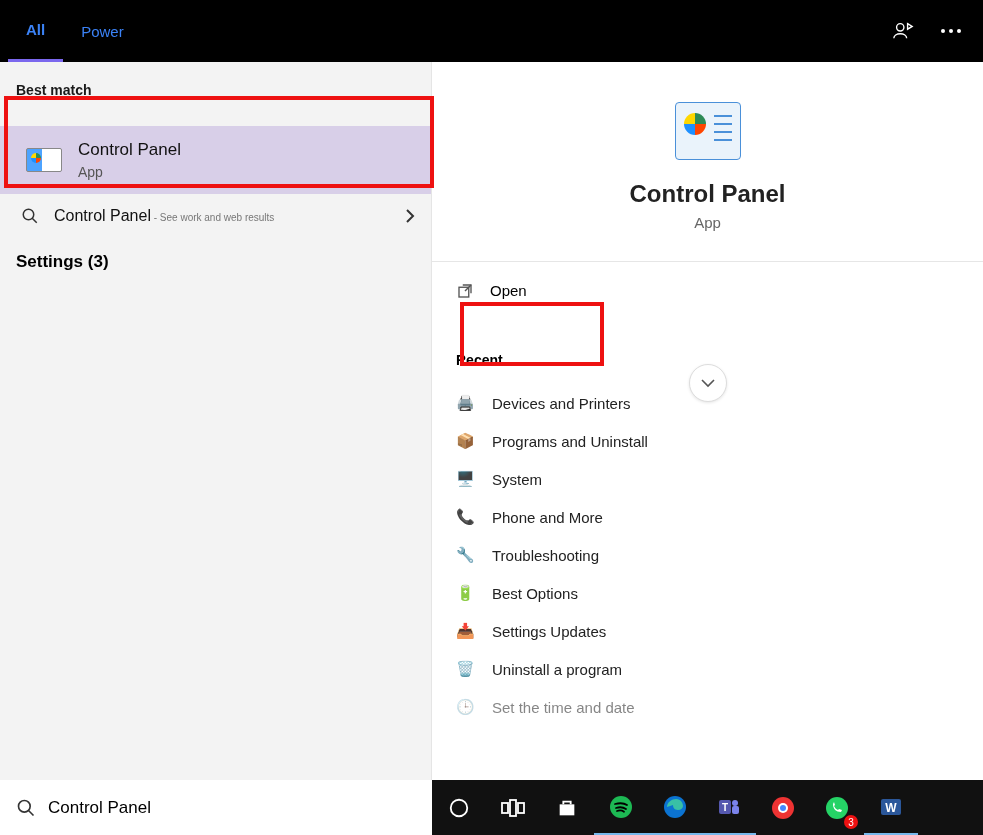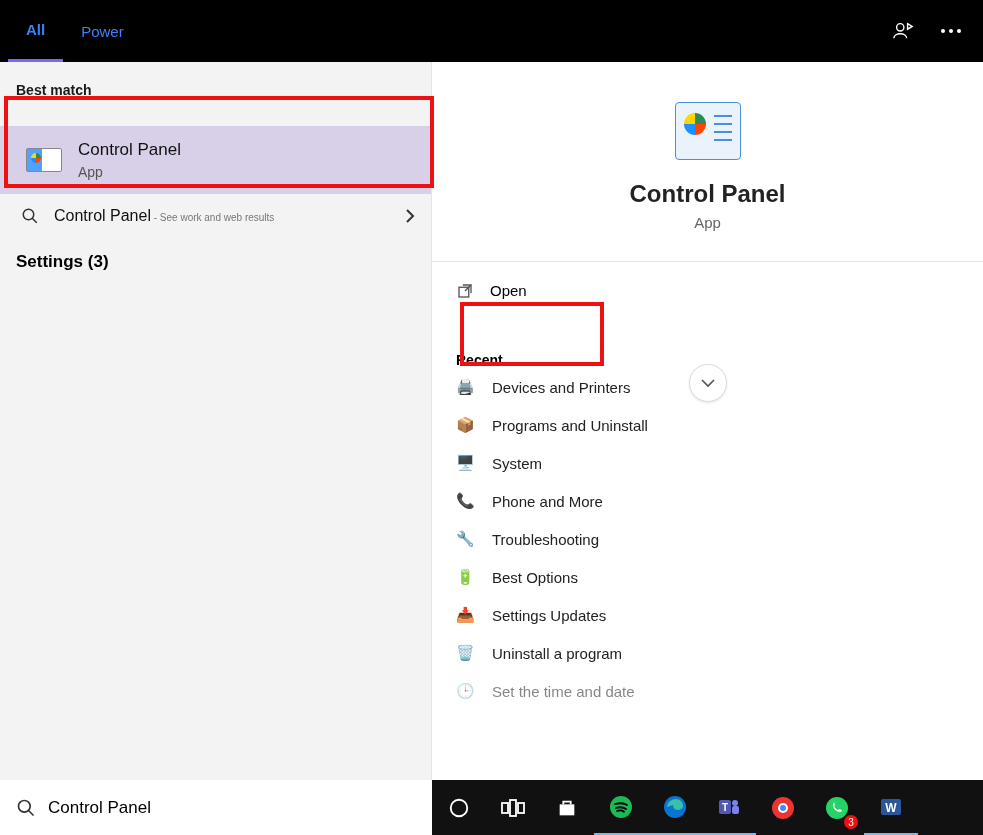--- a/index.html
+++ b/index.html
@@ -71,21 +71,21 @@
   .open-icon { color:#555; }
 
   .expand-circle {
     position:absolute; top: 302px; left: 50%; transform: translateX(-50%);
     width: 38px; height: 38px; border-radius: 50%; background:#fff; border:1px solid #ddd;
     display:flex; align-items:center; justify-content:center; color:#555; cursor:pointer;
     box-shadow: 0 1px 3px rgba(0,0,0,.1);
   }
 
   .recent-block { padding: 32px 24px 0 24px; }
-  .recent-block .r-label { font-size: 14px; font-weight:600; }
+  .recent-block .r-label { font-size: 14px; font-weight:600; margin-bottom: 16px; }
   .recent-item { display:flex; align-items:center; gap:16px; padding: 9px 0; font-size: 15px; color:#222; cursor:pointer; }
   .recent-item .ri-icon { width: 20px; height: 20px; display:inline-flex; align-items:center; justify-content:center; }
 
   
   .taskbar { position:absolute; bottom:0; left:0; right:0; height:55px; background:#111; display:flex; align-items:center; }
   .searchbox { width: 432px; height: 55px; background:#fff; display:flex; align-items:center; gap:12px; padding: 0 16px; }
   .searchbox input { border:none; outline:none; font-size:17px; flex:1; background:transparent; }
   .task-icons { display:flex; align-items:center; height:100%; }
   .task-icons .titem { width: 54px; height: 55px; display:flex; align-items:center; justify-content:center; cursor:pointer; }
   .badge { position:relative; }

